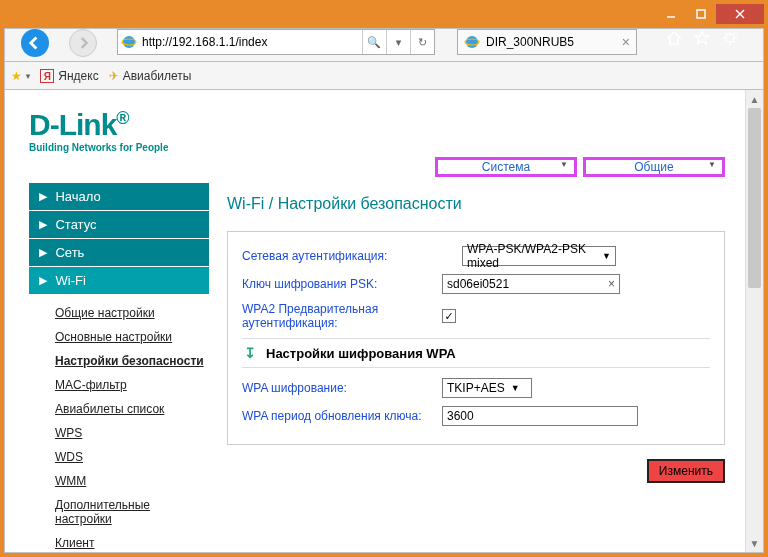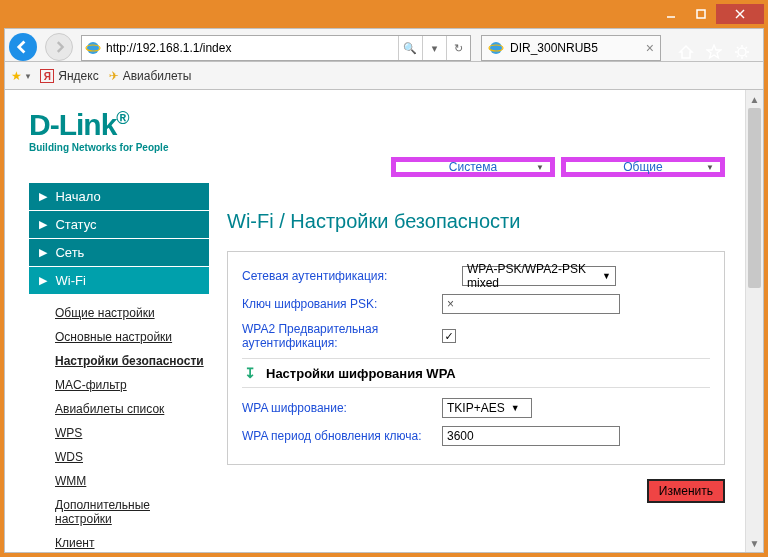--- a/index.html
+++ b/index.html
@@ -5,21 +5,21 @@
 * { box-sizing: border-box; margin: 0; padding: 0; }
 body { font-family: "Segoe UI", Tahoma, sans-serif; font-size: 12px; background: #f0f0f0; }
 
 .window { width: 768px; height: 557px; background: #e88a2a; padding: 4px; position: relative; display: flex; flex-direction: column; }
 
 .titlebar { height: 24px; display: flex; justify-content: flex-end; align-items: flex-start; }
 .win-btn { width: 30px; height: 20px; display: flex; align-items: center; justify-content: center; color: #fff; font-size: 11px; cursor: default; }
 .win-close { background: #c74a3c; width: 48px; }
 .win-btn svg { width: 10px; height: 10px; }
 
-.navbar { height: 34px; background: #f5f5f5; border: 1px solid #c0c0c0; display: flex; align-items: flex-end; padding: 0 4px; gap: 8px; }
+.navbar { height: 34px; background: #f5f5f5; border: 1px solid #c0c0c0; display: flex; align-items: flex-start; padding: 0 16px; gap: 20px; }
 .nav-circle { width: 28px; height: 28px; border-radius: 50%; display: flex; align-items: center; justify-content: center; }
 .nav-back { background: #1e90e8; color: #fff; }
 .nav-fwd { background: #e8e8e8; color: #aaa; border:1px solid #ccc; }
 .addr-group { flex: 1; display: flex; align-items: center; height: 26px; border: 1px solid #aaa; background: #fff; }
 .addr-ie { width: 22px; display:flex; align-items:center; justify-content:center; }
 .addr-input { flex: 1; border: none; outline: none; font-size: 12px; padding: 0 2px; height: 100%; }
 .addr-btn { width: 24px; height: 100%; border-left: 1px solid #ccc; display: flex; align-items: center; justify-content: center; background: #fff; color: #666; font-size: 11px; }
 .tab { margin-left: 2px; height: 26px; width: 180px; border: 1px solid #aaa; background: #fafafa; display: flex; align-items: center; padding: 0 6px; gap: 6px; }
 .tab-title { flex:1; font-size: 12px; overflow:hidden; white-space:nowrap; }
 .tab-close { color: #888; font-size: 14px; }
@@ -33,35 +33,35 @@
 .content { flex:1; padding: 18px 20px 0 24px; overflow: auto; }
 .vscroll { width: 18px; background: #efefef; border-left: 1px solid #ddd; position: relative; }
 .vscroll-thumb { position:absolute; top: 18px; left:2px; right:2px; height: 180px; background: #c8c8c8; border-radius: 2px; }
 .vscroll-arrow { position:absolute; left:0; right:0; height:18px; display:flex; align-items:center; justify-content:center; color:#777; font-size:10px; }
 
 .logo { margin-bottom: 4px; }
 .logo-main { font-family: Arial, sans-serif; font-size: 30px; font-weight: 900; color: #008c8c; letter-spacing: -1px; position: relative; }
 .logo-sub { font-size: 10px; font-weight: bold; color: #008c8c; }
 
 .top-menus { display:flex; justify-content:flex-end; gap: 6px; margin-bottom: 6px; }
-.top-menu { width: 164px; height: 20px; border: 5px solid #d946ef; display:flex; align-items:center; justify-content:center; position:relative; color:#2266cc; font-size:12px; }
+.top-menu { width: 142px; height: 20px; border: 3px solid #d946ef; display:flex; align-items:flex-start; justify-content:center; position:relative; color:#2266cc; font-size:12px; }
 .top-menu::after { content:"▼"; position:absolute; right:6px; font-size:8px; color:#555; }
 
 .main-cols { display:flex; gap: 18px; }
 .sidebar { width: 180px; }
 .side-main { background:#00838f; color:#fff; padding:6px 10px; display:flex; align-items:center; gap:8px; border-bottom:1px solid #fff; font-size:13px; }
 .side-main .arrow { font-size:11px; }
 .side-main.active { background:#00a0ac; }
 .side-sub { list-style:none; padding: 6px 0 0 26px; }
 .side-sub li { padding: 5px 0; }
 .side-sub a { color:#222; text-decoration:underline; font-size:12px; }
 .side-sub a.active { font-weight:bold; }
 
 .panel { flex:1; }
-.panel h1 { font-size: 20px; font-weight: normal; color:#00838f; margin: 27px 0 18px; }
+.panel h1 { font-size: 16px; font-weight: normal; color:#00838f; margin: 12px 0 18px; }
 .formbox { border:1px solid #ccc; padding: 14px 14px 10px; }
 .frow { display:flex; align-items:center; margin-bottom: 8px; font-size:12px; }
 .flabel { width: 200px; color:#1d4ed8; }
 .fsel { border:1px solid #7a7a7a; height:20px; padding:0 4px; font-size:12px; background:#fff; display:flex; align-items:center; position:relative; }
 .fsel::after { content:"▼"; font-size:9px; font-weight:bold; margin-left:6px; }
 .fsel.wide { width: 154px; margin-left: 20px; }
 .fsel.narrow { width: 90px; }
 .finput { border:1px solid #7a7a7a; height:20px; padding:0 4px; font-size:12px; width: 158px; }
 .finput-wrap { display:flex; align-items:center; border:1px solid #7a7a7a; height:20px; width:178px; padding:0 4px; }
 .finput-wrap input { border:none; outline:none; flex:1; font-size:12px; height:100%; }
@@ -218,40 +218,41 @@
           <div class="formbox">
             <div class="frow">
               <div class="flabel">Сетевая аутентификация:</div>
               <div class="fsel wide">
                   <span>WPA-PSK/WPA2-PSK mixed</span>
                 </div>
             </div>
             <div class="frow">
               <div class="flabel">Ключ шифрования PSK:</div>
               <div class="finput-wrap">
+                <input value="sd06ei0521" style="">
                 <span class="xbtn">×</span>
               </div>
             </div>
             <div class="frow">
               <div class="flabel">WPA2 Предварительная аутентификация:</div>
               <div class="fcheck">✓</div>
             </div>
             <div class="section-title">
               <span class="sicon">↧</span>
               <span>Настройки шифрования WPA</span>
             </div>
             <div class="frow">
               <div class="flabel">WPA шифрование:</div>
               <div class="fsel narrow">
                   <span>TKIP+AES</span>
                 </div>
             </div>
             <div class="frow">
               <div class="flabel">WPA период обновления ключа:</div>
-              <input class="finput" style="width: 178px;" value="3600">
+              <input class="finput" style="width: 196px;" value="3600">
             </div>
           </div>
           <div class="submit-row">
             <button class="btn-submit">Изменить</button>
           </div>
         </div>
       </div>
     </div>
     <div class="vscroll">
       <div class="vscroll-arrow" style="top:0">▲</div>

